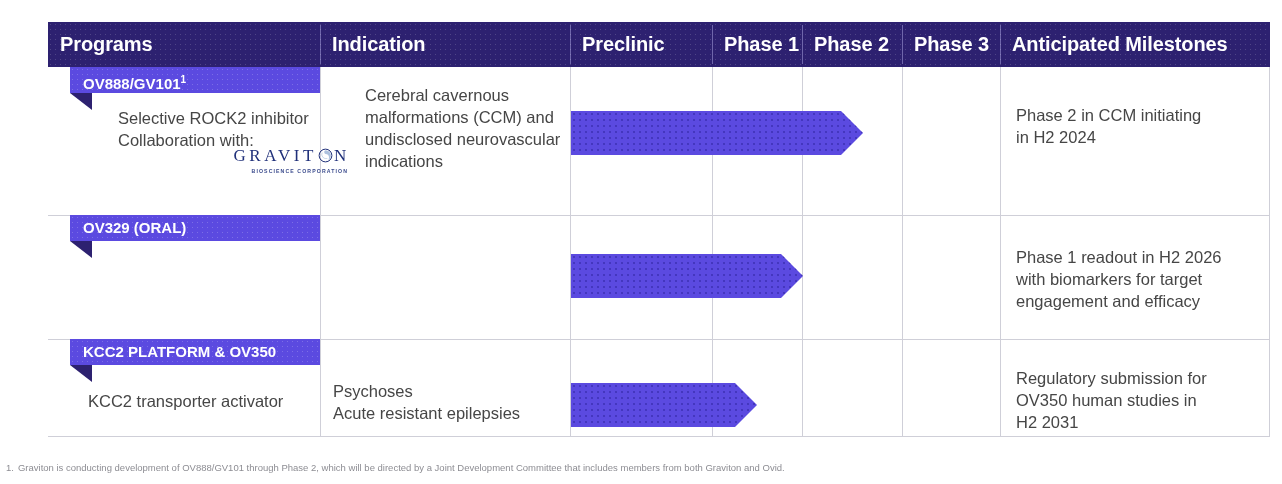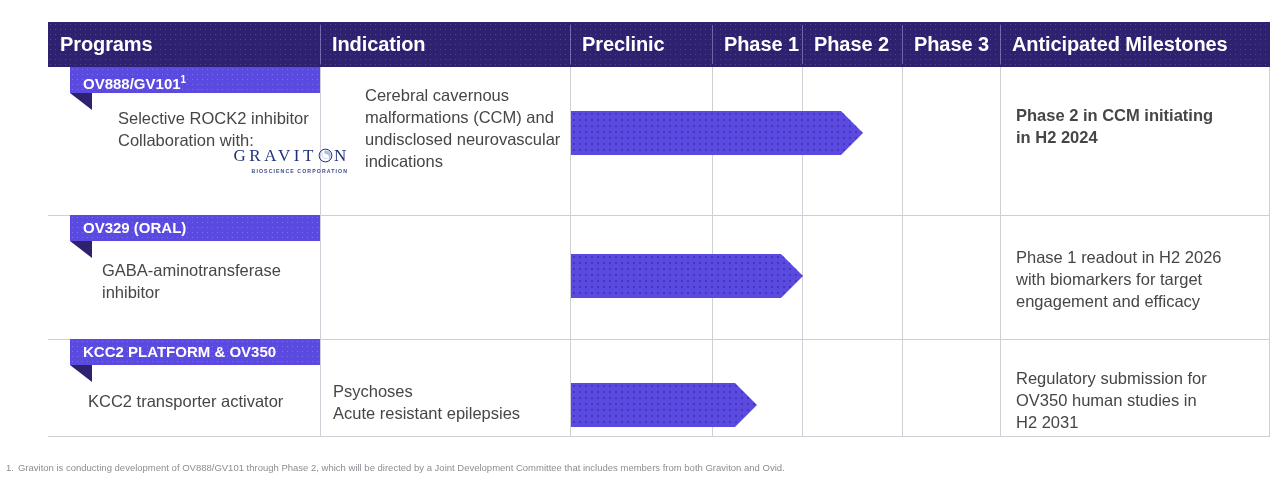--- a/index.html
+++ b/index.html
@@ -276,33 +276,31 @@
           <div class="grav-sub">BIOSCIENCE CORPORATION</div>
         </div>
 
         <div class="cell-text" style="left:285px;top:17px;width:240px;margin-left:32px;">Cerebral cavernous
 malformations (CCM) and
 undisclosed neurovascular
 indications</div>
 
         <div class="arrow" style="left:523px;top:44px;width:292px;height:44px;clip-path:polygon(0 0, 270px 0, 292px 50%, 270px 100%, 0 100%);"></div>
 
-        <div class="cell-text" style="left:968px;top:37px;width:262px;font-weight:bold;">Phase 2 in CCM initiating
+        <div class="cell-text" style="left:968px;top:37px;width:262px;">Phase 2 in CCM initiating
 in H2 2024</div>
       </div>
 
       <div class="row" style="top:148px;height:124px;">
 
         <div class="ribbon-fold" style="left:22px;top:26px;"></div>
         <div class="ribbon" style="left:22px;top:0px;width:250px;">
           <span>OV329 (ORAL)</span>
         </div>
 
-        <div class="cell-text" style="left:54px;top:44px;width:250px;">GABA-aminotransferase
-inhibitor</div>
 
 
         <div class="arrow" style="left:523px;top:39px;width:232px;height:44px;clip-path:polygon(0 0, 210px 0, 232px 50%, 210px 100%, 0 100%);"></div>
 
         <div class="cell-text" style="left:968px;top:31px;width:266px;">Phase 1 readout in H2 2026
 with biomarkers for target
 engagement and efficacy</div>
       </div>
 
       <div class="row" style="top:272px;height:97px;">

